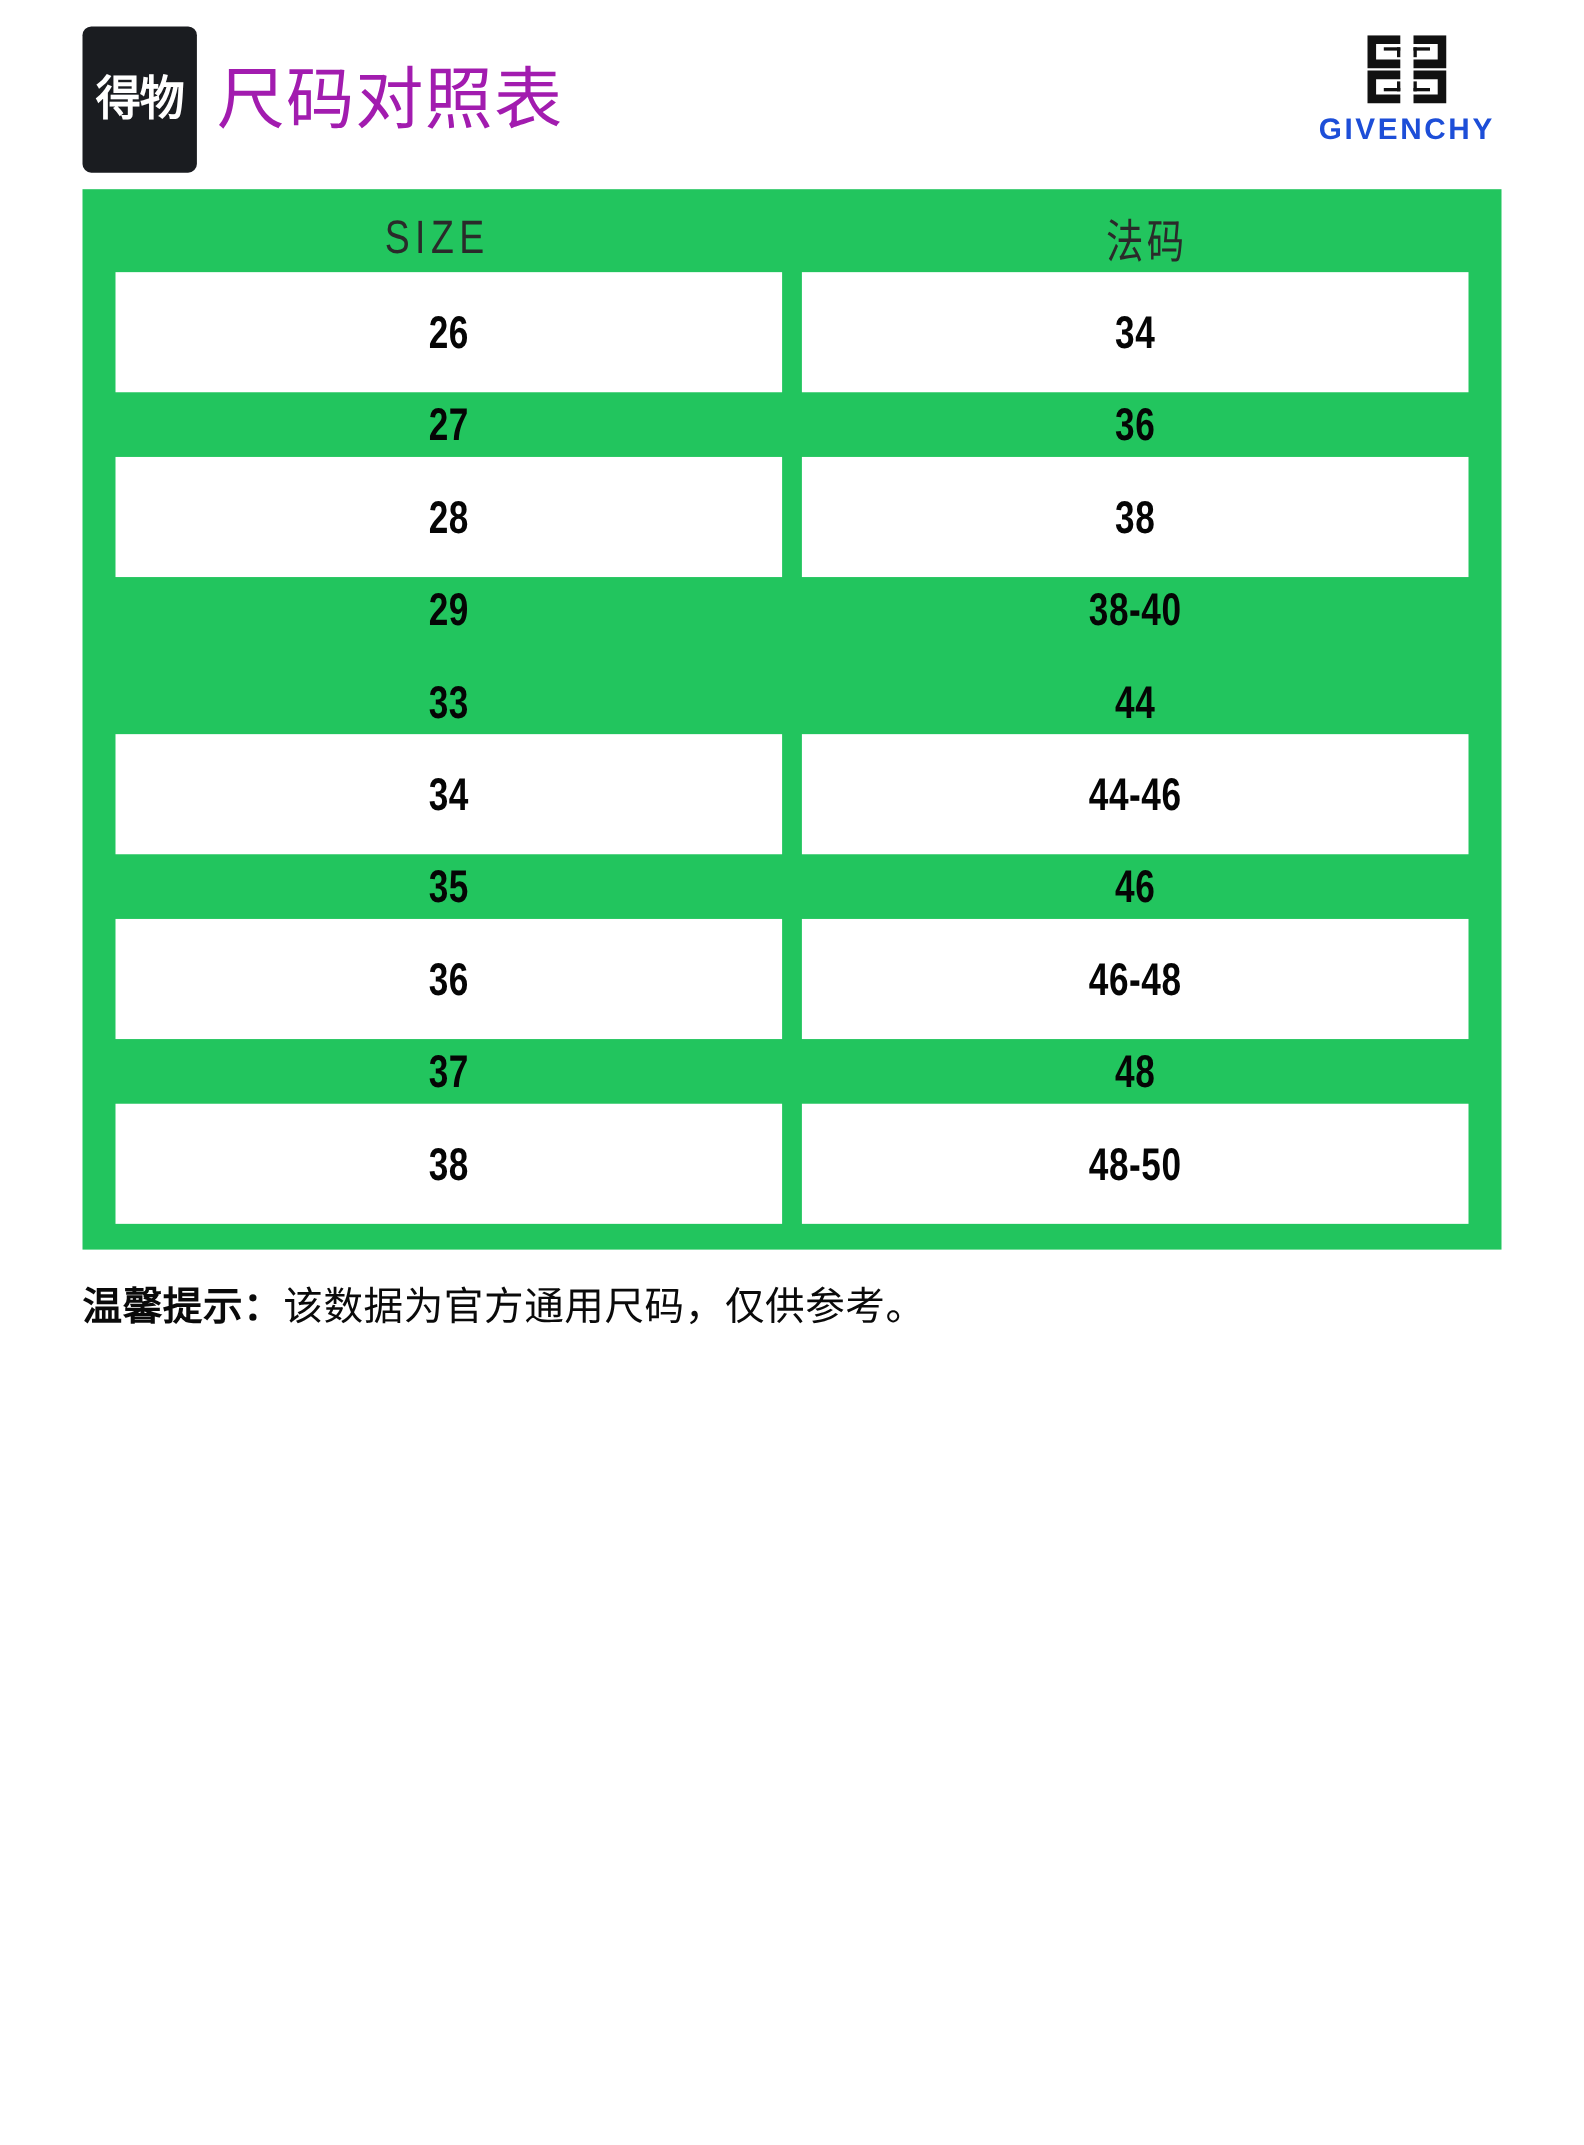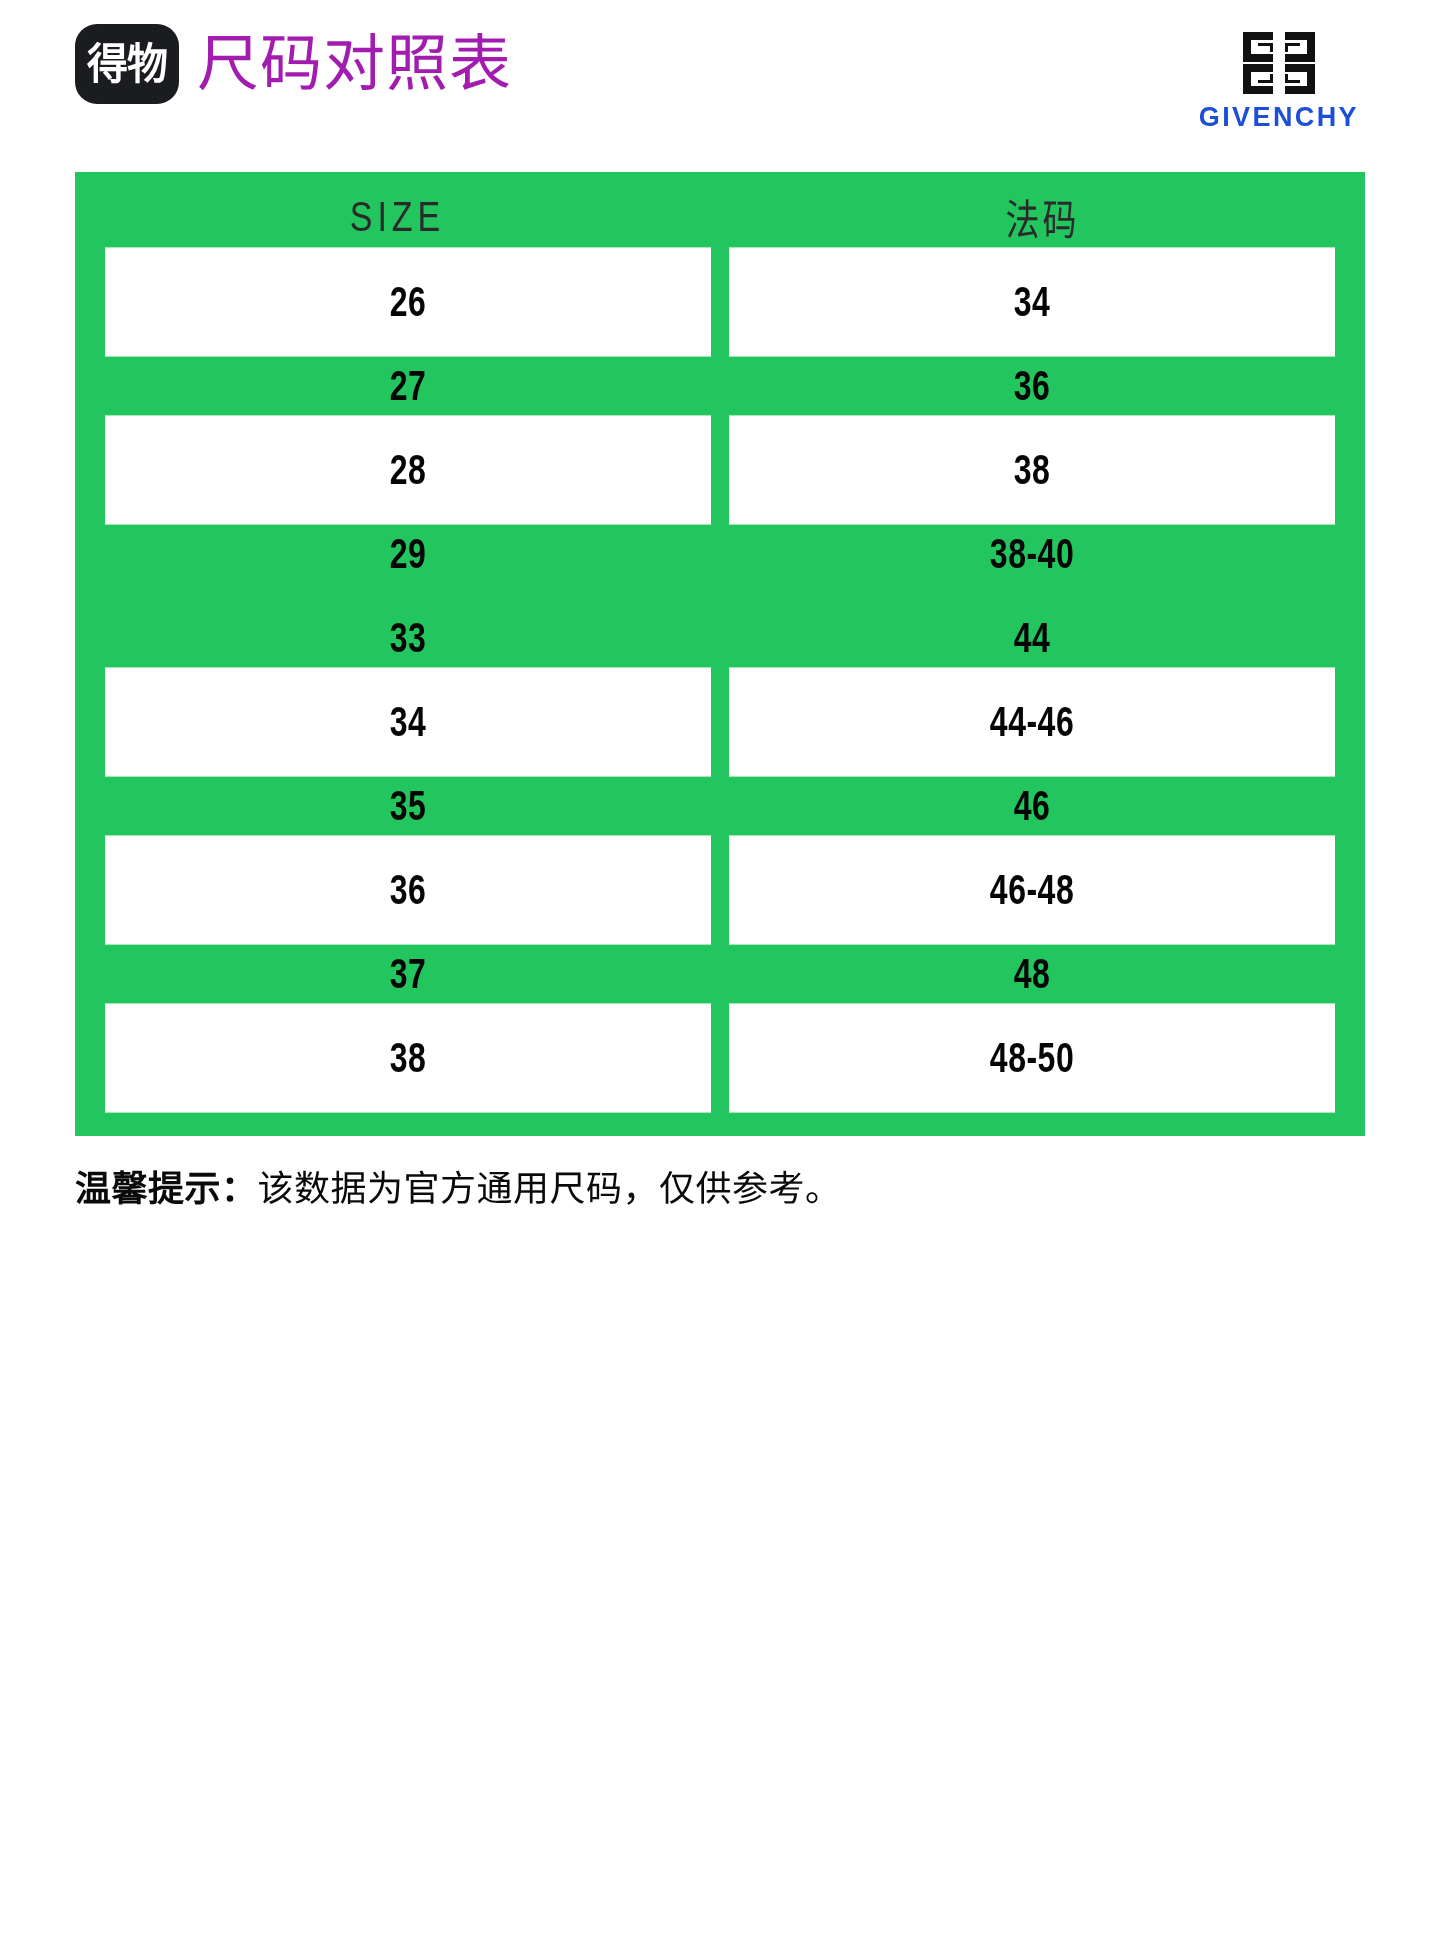--- a/index.html
+++ b/index.html
@@ -36,22 +36,22 @@
   }
 
   .header-left {
     display: flex;
     align-items: center;
     gap: 18px;
   }
 
   .dewu-logo {
     width: 104px;
-    height: 80px;
-    border-radius: 22px;
+    height: 133px;
+    border-radius: 8px;
     background: #1a1c20;
     display: flex;
     align-items: center;
     justify-content: center;
     flex: 0 0 auto;
   }
   .dewu-logo-text {
     color: #ffffff;
     font-size: 41px;
     font-weight: 700;

